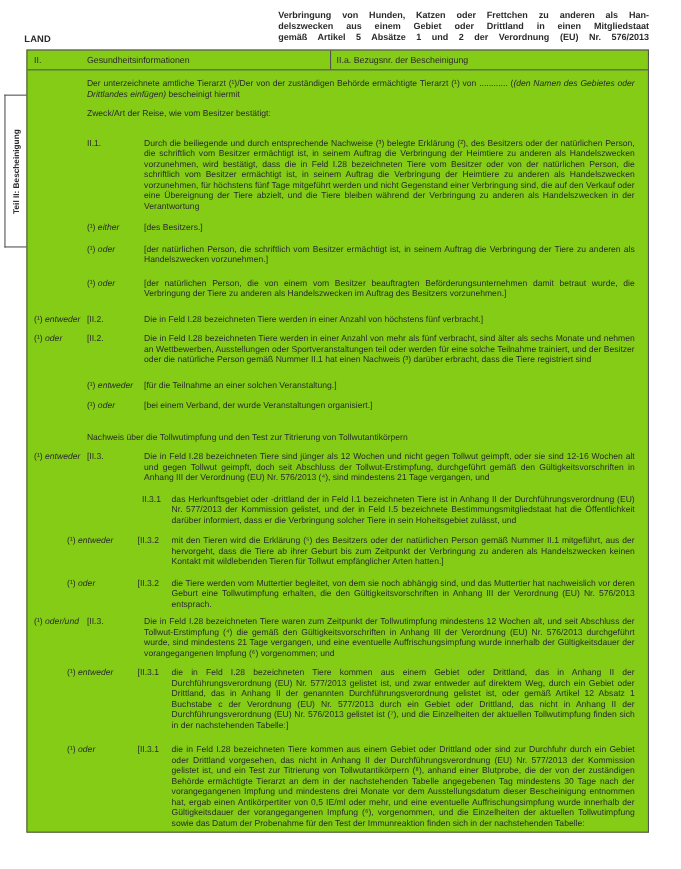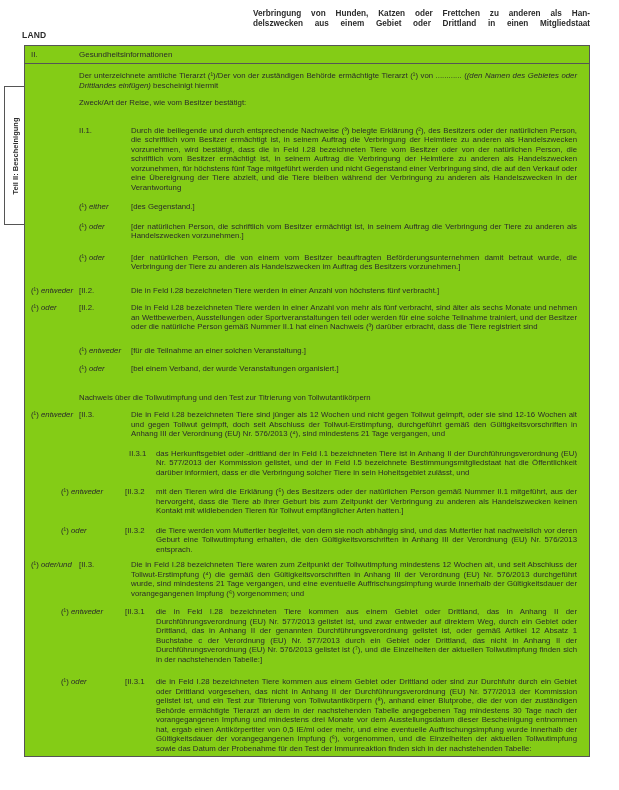--- a/index.html
+++ b/index.html
@@ -60,51 +60,55 @@
 </head>
 <body>
 
 <div class="page">
 
   <div class="land">LAND</div>
 
   <div class="htitle">
     <div>Verbringung von Hunden, Katzen oder Frettchen zu anderen als Han-</div>
     <div>delszwecken aus einem Gebiet oder Drittland in einen Mitgliedstaat</div>
+    <div>gemäß Artikel 5 Absätze 1 und 2 der Verordnung (EU) Nr. 576/2013</div>
   </div>
 
   <div class="tab">
     <span>Teil II: Bescheinigung</span>
   </div>
 
   <div class="box">
 
     <div class="hdr">
       <span class="no">II.</span>
       <span class="name">Gesundheitsinformationen</span>
+      <div class="cellA">
+        <span>II.a. Bezugsnr. der Bescheinigung</span>
+      </div>
     </div>
 
     <div class="content">
 
       <div class="row p">
         <div class="txt"><span>Der unterzeichnete amtliche Tierarzt (¹)/Der von der zuständigen Behörde ermächtigte Tierarzt (¹) von ............ (</span><span class="it">(den Namen des Gebietes oder Drittlandes einfügen)</span><span> bescheinigt hiermit</span></div>
       </div>
 
       <div class="row p">
         <div class="txt">Zweck/Art der Reise, wie vom Besitzer bestätigt:</div>
       </div>
 
       <div class="row s1">
         <span class="lbl1">II.1.</span>
         <div class="txt">Durch die beiliegende und durch entsprechende Nachweise (³) belegte Erklärung (²), des Besitzers oder der natürlichen Person, die schriftlich vom Besitzer ermächtigt ist, in seinem Auftrag die Verbringung der Heimtiere zu anderen als Handelszwecken vorzunehmen, wird bestätigt, dass die in Feld I.28 bezeichneten Tiere vom Besitzer oder von der natürlichen Person, die schriftlich vom Besitzer ermächtigt ist, in seinem Auftrag die Verbringung der Heimtiere zu anderen als Handelszwecken vorzunehmen, für höchstens fünf Tage mitgeführt werden und nicht Gegenstand einer Verbringung sind, die auf den Verkauf oder eine Übereignung der Tiere abzielt, und die Tiere bleiben während der Verbringung zu anderen als Handelszwecken in der Verantwortung</div>
       </div>
 
       <div class="row s1">
         <span class="lbl1"><span>(¹)</span> <span class="w">either</span></span>
-        <div class="txt">[des Gegenstand.]</div>
+        <div class="txt">[des Besitzers.]</div>
       </div>
 
       <div class="row s1">
         <span class="lbl1"><span>(¹)</span> <span class="w">oder</span></span>
         <div class="txt">[der natürlichen Person, die schriftlich vom Besitzer ermächtigt ist, in seinem Auftrag die Verbringung der Tiere zu anderen als Handelszwecken vorzunehmen.]</div>
       </div>
 
       <div class="row s1">
         <span class="lbl1"><span>(¹)</span> <span class="w">oder</span></span>
         <div class="txt">[der natürlichen Person, die von einem vom Besitzer beauftragten Beförderungsunternehmen damit betraut wurde, die Verbringung der Tiere zu anderen als Handelszwecken im Auftrag des Besitzers vorzunehmen.]</div>

